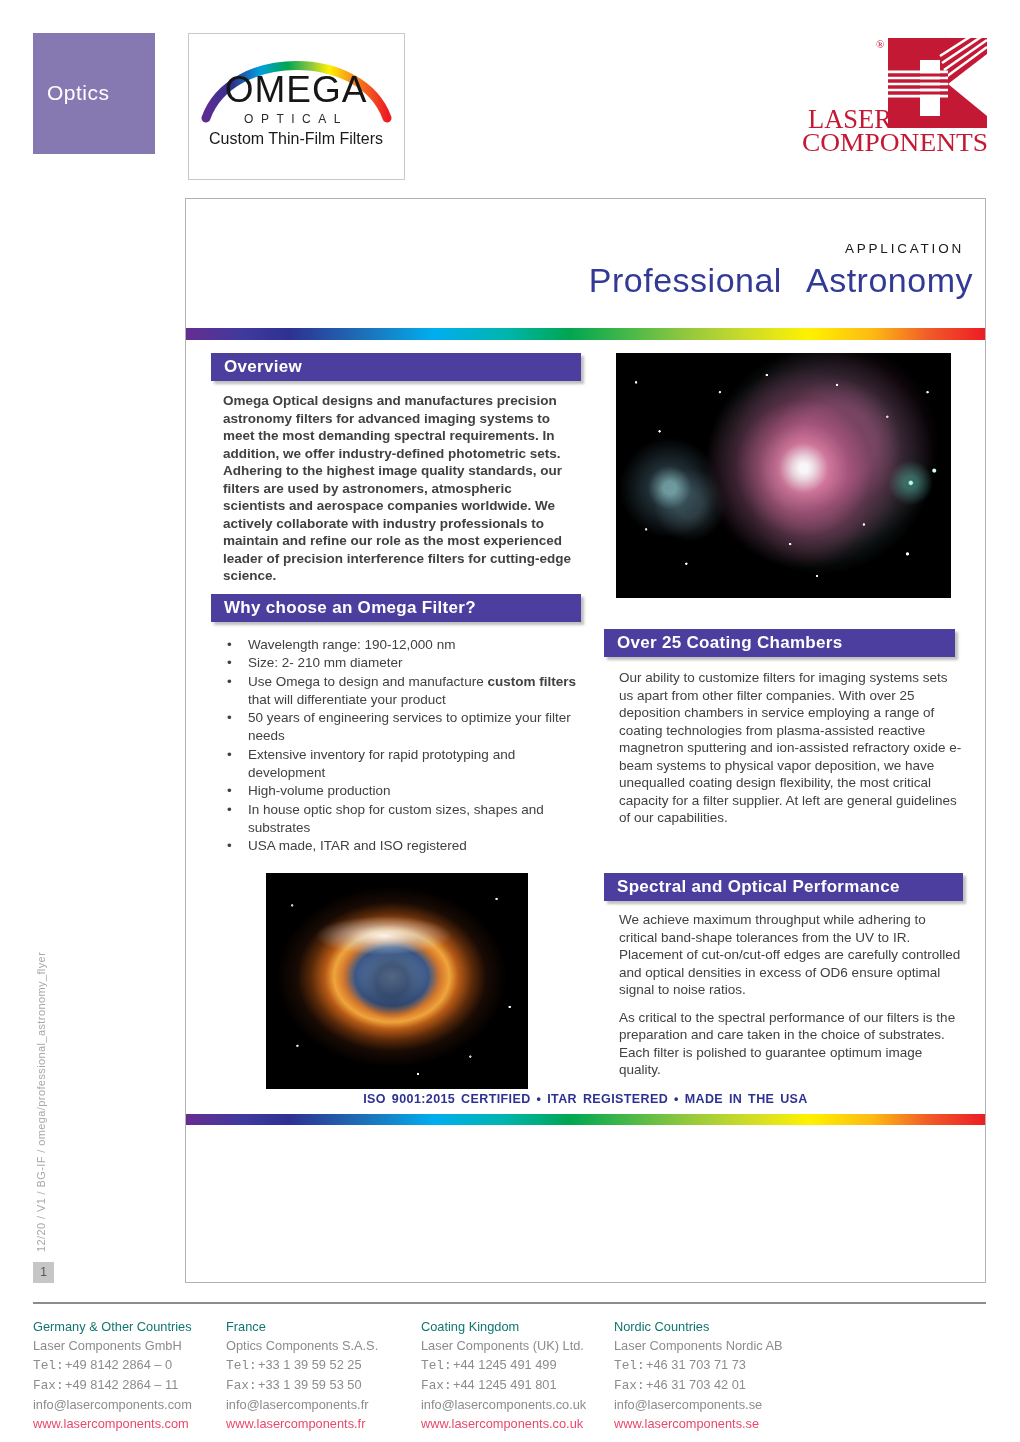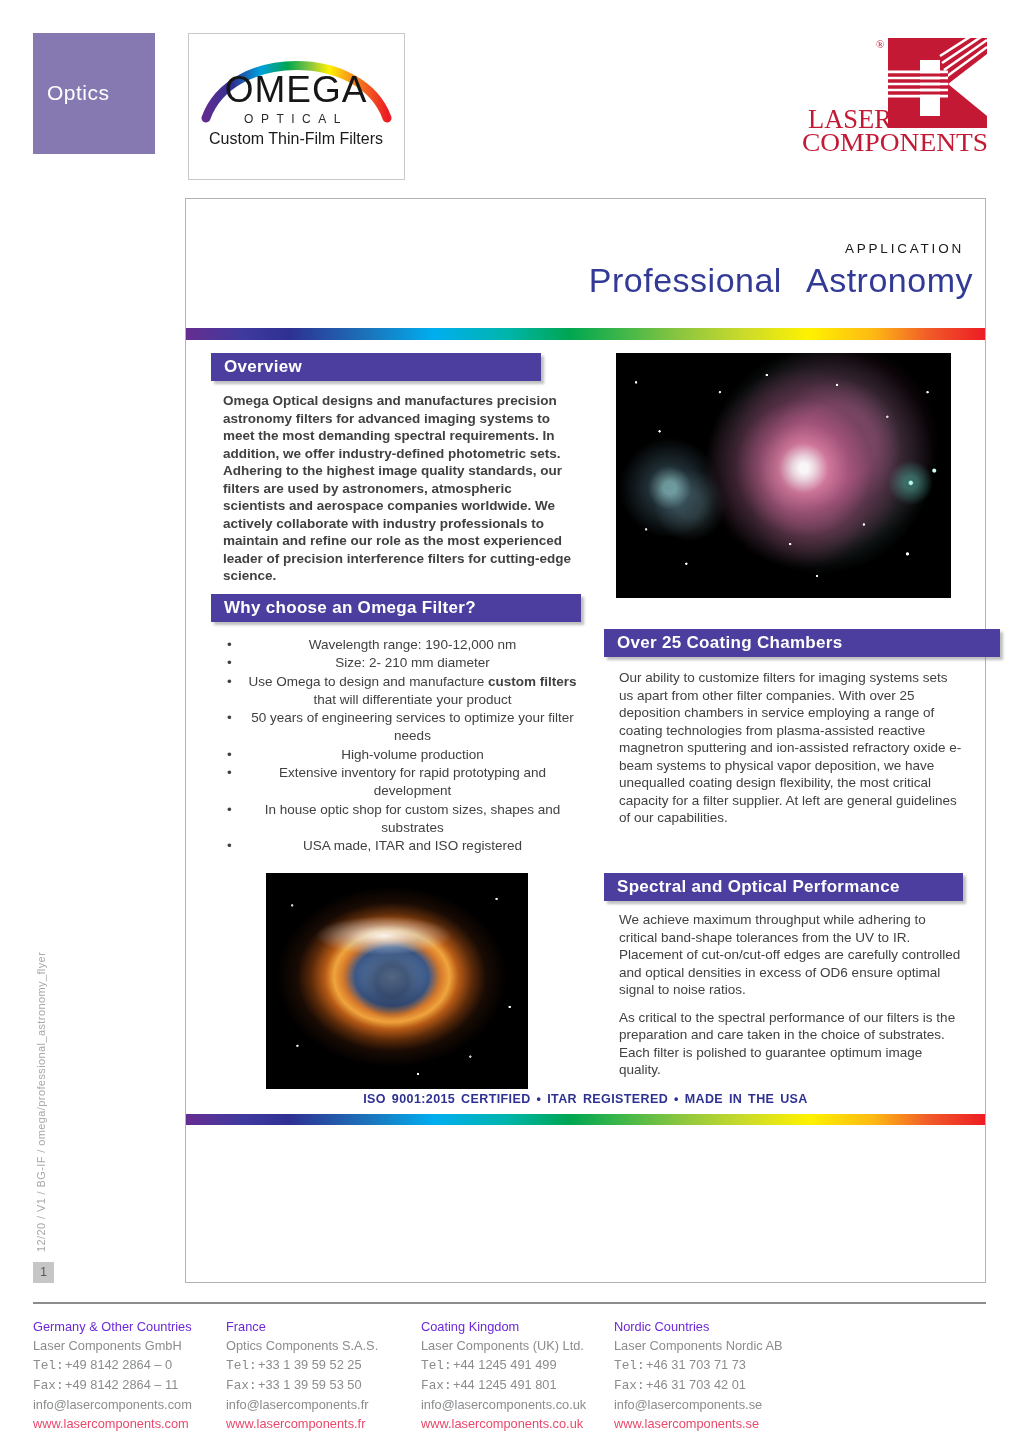--- a/index.html
+++ b/index.html
@@ -25,34 +25,34 @@
     background:linear-gradient(90deg,#662d91 0%,#403a9e 7%,#2e3192 13%,#1b75bc 23%,
       #00aeef 31%,#00b5ad 40%,#00a651 48%,#39b54a 54%,#8dc63f 62%,#cbdb2a 70%,
       #fff200 78%,#fdb913 86%,#f15a29 93%,#ed1c24 100%);}
   .spectrum.bar1{top:129px;}
   .spectrum.bar2{top:915px;height:11px;}
 
   .hbar{position:absolute;height:28px;background:#4b3e9e;color:#fff;
         font-size:17px;line-height:28px;padding-left:13px;box-sizing:border-box;
         letter-spacing:.3px;font-weight:600;
         box-shadow:2.5px 3px 2.5px rgba(110,110,110,.45);}
-  .bar-overview{left:25px;top:154px;width:330px;}
+  .bar-overview{left:25px;top:154px;width:370px;}
   .bar-why{left:25px;top:395px;width:370px;}
-  .bar-coating{left:418px;top:430px;width:396px;}
+  .bar-coating{left:418px;top:430px;width:351px;}
   .bar-spectral{left:418px;top:674px;width:359px;}
 
   .bodytext{position:absolute;font-size:13.5px;line-height:17.5px;color:#414042;}
   .txt-overview{left:37px;top:193px;width:350px;font-weight:bold;}
   .txt-coating{left:433px;top:470px;width:344px;}
   .txt-spectral{left:433px;top:712px;width:344px;}
   .txt-spectral p{margin:0 0 10px 0;}
 
   ul.bullets{position:absolute;left:39px;top:437px;width:352px;margin:0;padding:0;
              list-style:none;font-size:13.5px;line-height:18.3px;color:#414042;}
-  ul.bullets li{position:relative;padding-left:23px;margin:0;text-align:center;}
+  ul.bullets li{position:relative;padding-left:23px;margin:0;}
   ul.bullets li::before{content:"\2022";position:absolute;left:2px;top:0;color:#414042;}
   ul.bullets b{font-weight:700;}
 
   .iso-line{position:absolute;top:893px;left:0;width:100%;text-align:center;
             font-size:12.5px;font-weight:700;color:#2e3192;letter-spacing:.4px;
             word-spacing:2px;}
 
   
   .photo{position:absolute;background:#000;}
   .orion{left:430px;top:154px;width:335px;height:245px;
@@ -96,21 +96,21 @@
          writing-mode:vertical-rl;transform:rotate(180deg);
          font-size:11px;color:#a8a8a8;letter-spacing:.4px;white-space:nowrap;}
   .pageno{position:absolute;left:33px;top:1262px;width:21px;height:21px;
           background:#c6c6c6;color:#55565a;font-size:12px;text-align:center;
           line-height:21px;}
 
   
   .footrule{position:absolute;left:33px;top:1302px;width:953px;height:1.5px;background:#8c8c8c;}
   .fcol{position:absolute;top:1317px;width:188px;font-size:12.8px;line-height:19px;
         color:#8a8c8e;}
-  .fcol .region{color:#6d28d9;}
+  .fcol .region{color:#0f766e;}
   .fcol .lbl{display:inline-block;width:32px;font-family:Liberation Mono, monospace;}
   .fcol .web{color:#e9486b;text-decoration:none;display:inline-block;}
   .fcol.c1{left:33px;} .fcol.c2{left:226px;} .fcol.c3{left:421px;} .fcol.c4{left:614px;}
 </style>
 </head>
 <body>
 
 <div class="page">
 
   <div class="optics-box">
@@ -184,22 +184,22 @@
     <div class="bodytext txt-overview">Omega Optical designs and manufactures precision astronomy filters for advanced imaging systems to meet the most demanding spectral requirements. In addition, we offer industry-defined photometric sets. Adhering to the highest image quality standards, our filters are used by astronomers, atmospheric scientists and aerospace companies worldwide. We actively collaborate with industry professionals to maintain and refine our role as the most experienced leader of precision interference filters for cutting-edge science.</div>
 
     <div class="photo orion"></div>
 
     <div class="hbar bar-why">Why choose an Omega Filter?</div>
     <ul class="bullets">
       <li><span>Wavelength range: 190-12,000 nm</span></li>
       <li><span>Size: 2- 210 mm diameter</span></li>
       <li><span>Use Omega to design and manufacture </span><b>custom filters</b><span> that will differentiate your product</span></li>
       <li><span>50 years of engineering services to optimize your filter needs</span></li>
+      <li><span>Extensive inventory for rapid prototyping and development</span></li>
       <li><span>High-volume production</span></li>
-      <li><span>Extensive inventory for rapid prototyping and development</span></li>
       <li><span>In house optic shop for custom sizes, shapes and substrates</span></li>
       <li><span>USA made, ITAR and ISO registered</span></li>
     </ul>
 
     <div class="hbar bar-coating">Over 25 Coating Chambers</div>
     <div class="bodytext txt-coating">Our ability to customize filters for imaging systems sets us apart from other filter companies. With over 25 deposition chambers in service employing a range of coating technologies from plasma-assisted reactive magnetron sputtering and ion-assisted refractory oxide e-beam systems to physical vapor deposition, we have unequalled coating design flexibility, the most critical capacity for a filter supplier. At left are general guidelines of our capabilities.</div>
 
     <div class="photo helix"></div>
 
     <div class="hbar bar-spectral">Spectral and Optical Performance</div>

